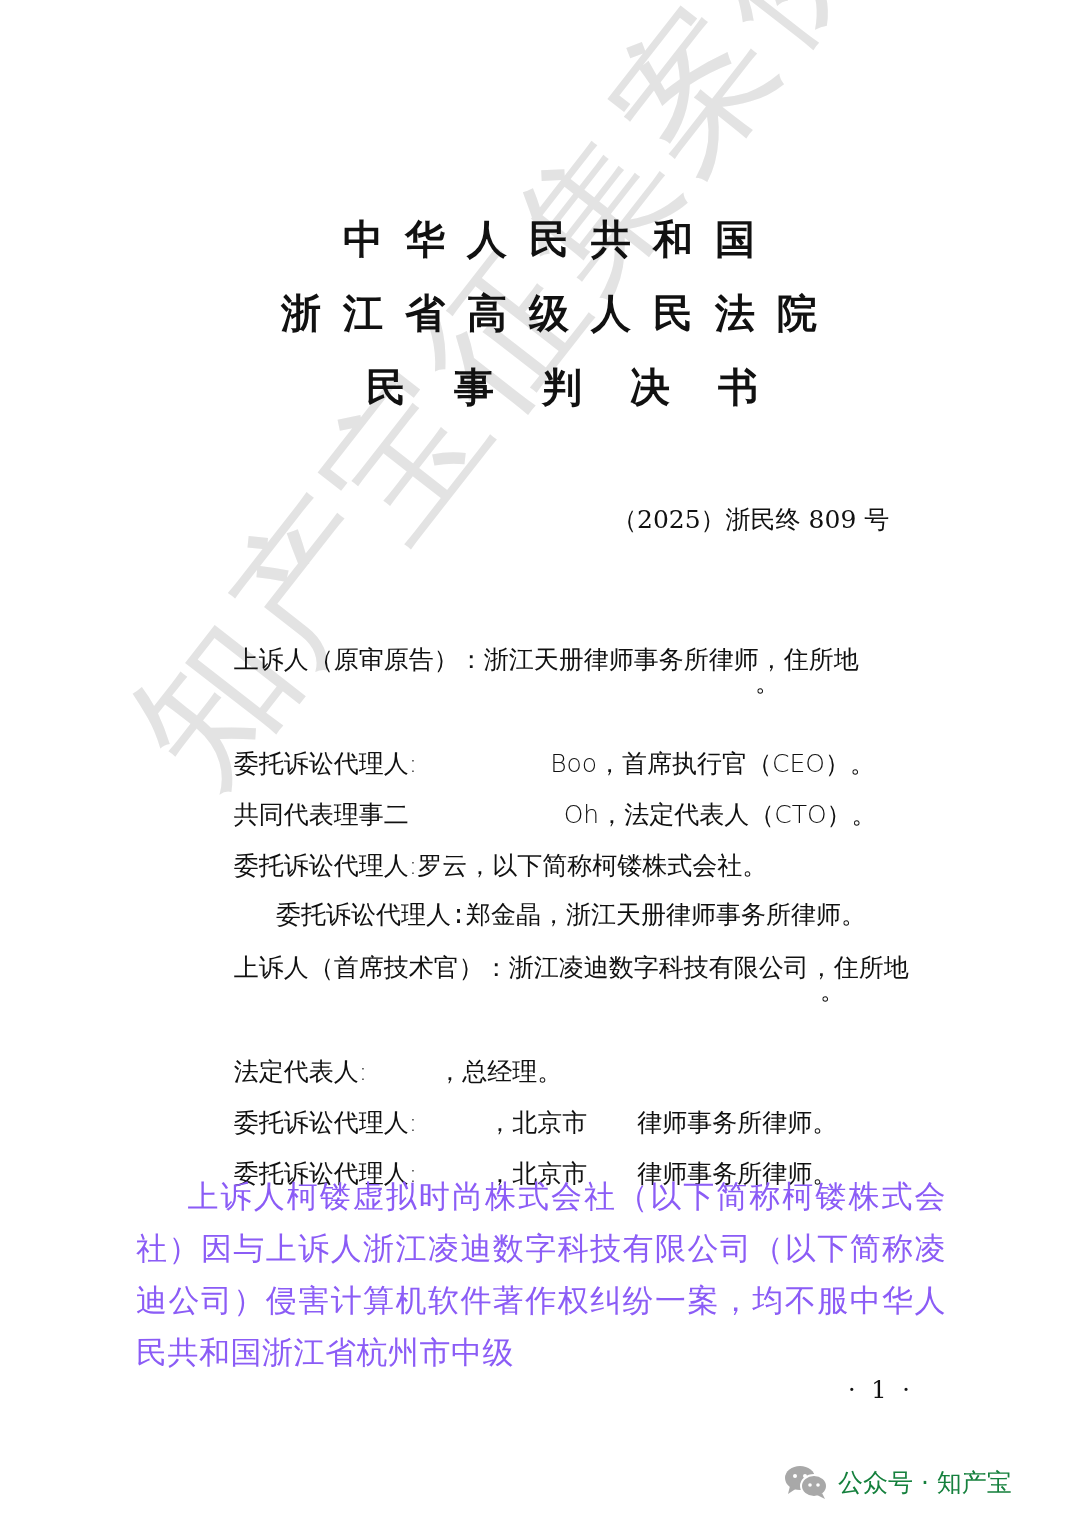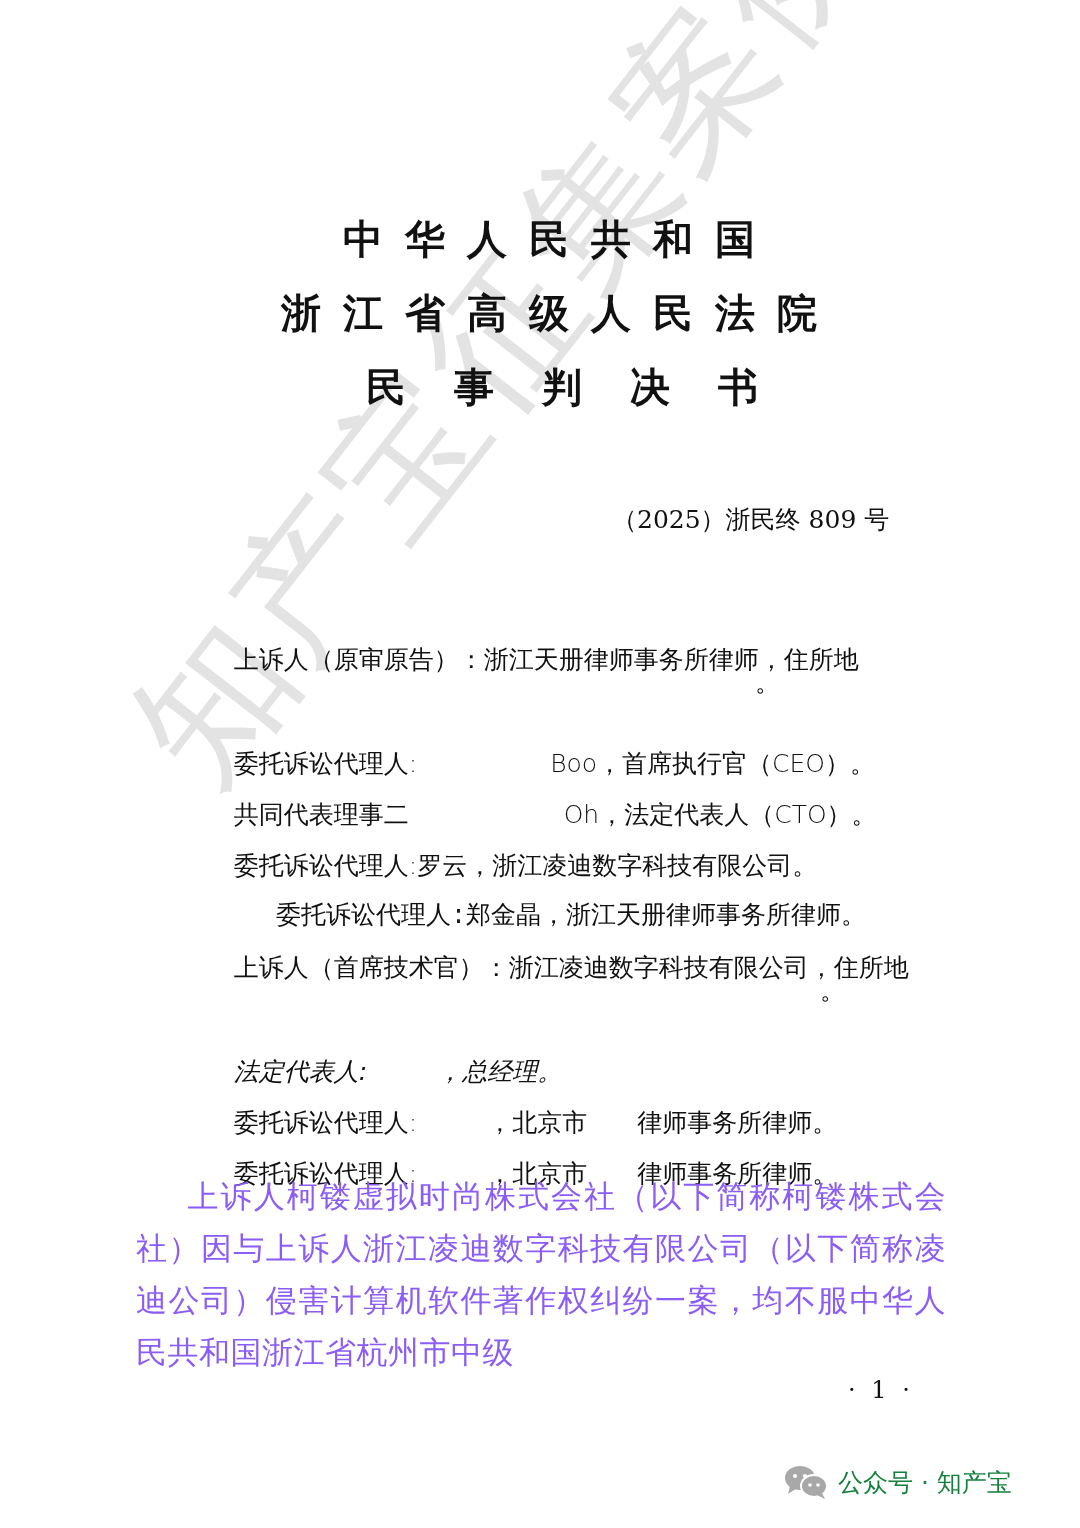--- a/index.html
+++ b/index.html
@@ -141,33 +141,33 @@
 
     <div class="line" style="top:716px;">
       <span>委托诉讼代理人:</span><span class="gap" style="width:133px;"></span><span>Boo，首席执行官（CEO）。</span>
     </div>
 
     <div class="line" style="top:767px;">
       <span>共同代表理事二</span><span class="gap" style="width:155px;"></span><span>Oh，法定代表人（CTO）。</span>
     </div>
 
     <div class="line" style="top:818px;">
-      <span>委托诉讼代理人:</span><span>罗云，浙江凌迪数字科技有限公司。</span>
+      <span>委托诉讼代理人:</span><span>罗云，以下简称柯镂株式会社。</span>
     </div>
 
     <div class="line" style="top:869px;font-family:Liberation Mono, monospace;">
       <span>委托诉讼代理人:</span><span>郑金晶，浙江天册律师事务所律师。</span>
     </div>
 
     <div class="line" style="top:920px;">
       <span>上诉人（首席技术官）：</span><span>浙江凌迪数字科技有限公司，住所地</span>
     </div>
     <div class="dot-end" style="left:820px; top:974px;">。</div>
 
-    <div class="line" style="top:1024px;font-style:italic;">
+    <div class="line" style="top:1024px;">
       <span>法定代表人:</span><span class="gap" style="width:70px;"></span><span>，总经理。</span>
     </div>
 
     <div class="line" style="top:1075px;">
       <span>委托诉讼代理人:</span><span class="gap" style="width:70px;"></span><span>，北京市</span><span class="gap" style="width:50px;"></span><span>律师事务所律师。</span>
     </div>
 
     <div class="line" style="top:1126px;">
       <span>委托诉讼代理人:</span><span class="gap" style="width:70px;"></span><span>，北京市</span><span class="gap" style="width:50px;"></span><span>律师事务所律师。</span>
     </div>

